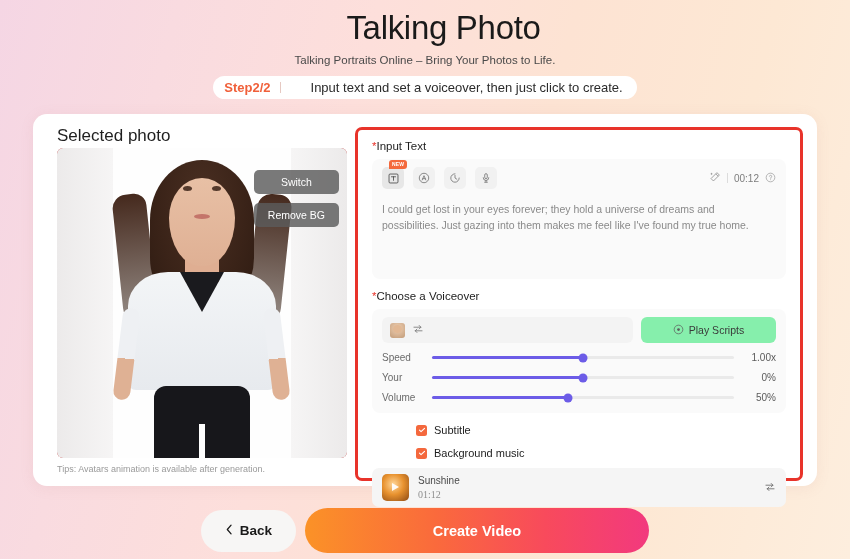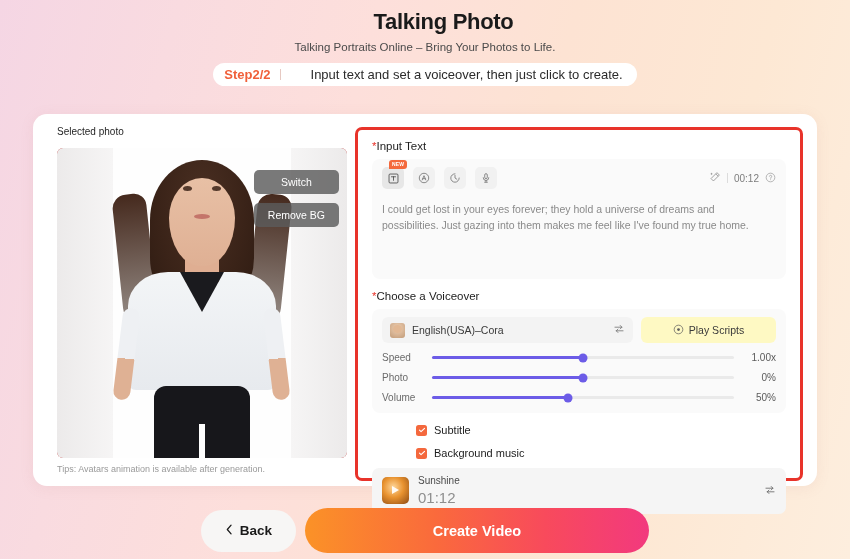--- a/index.html
+++ b/index.html
@@ -9,21 +9,21 @@
     overflow: hidden;
   }
   body {
     background: linear-gradient(105deg, #f5d6e4 0%, #f9dbe0 18%, #fddfdb 38%, #fde3d3 58%, #fde8d4 78%, #fdeede 100%);
     position: relative;
   }
 
   
   .header { text-align: center; padding-top: 9px; }
   .title {
-    font-size: 22px; font-weight: bold; color: #1a1a1a;
+    font-size: 33px; font-weight: normal; color: #1a1a1a;
     letter-spacing: -0.3px; line-height: 1.18; padding-left: 37px;
   }
   .subtitle {
     font-size: 11.5px; color: #4a4a4a; margin-top: 6px;
   }
   .step-pill {
     display: inline-flex; align-items: center; gap: 9px;
     background: #fff; border-radius: 13px;
     padding: 4px 14px 4px 11px; margin-top: 10px;
     font-size: 13px;
@@ -36,21 +36,21 @@
   .card {
     position: absolute; left: 33px; top: 114px;
     width: 784px; height: 372px;
     background: #ffffff; border-radius: 14px;
     box-shadow: 0 2px 14px rgba(180,120,120,0.10);
     display: flex;
   }
 
   
   .left-panel { width: 315px; padding: 12px 0 0 24px; position: relative; }
-  .panel-label { font-size: 10px; color: #1f1f1f; }
+  .panel-label { font-size: 17px; color: #1f1f1f; }
   .photo-frame {
     position: absolute; left: 24px; top: 34px;
     width: 290px; height: 310px;
     border-radius: 6px; overflow: hidden;
     background: #b91c1c;
   }
   .photo-bg-l, .photo-bg-r {
     position: absolute; top: 0; bottom: 0; width: 56px;
     background: linear-gradient(90deg, #eceaea, #f6f5f5);
   }
@@ -183,21 +183,21 @@
     background: radial-gradient(circle at 50% 35%, #f0d2b6, #c29b78);
     position: relative; overflow: hidden; flex: none;
   }
   .voice-avatar::after {
     content: ""; position: absolute; left: 3px; top: 2px;
     width: 9px; height: 8px; border-radius: 50%;
     background: #e2b894;
   }
   .voice-name { font-size: 10.5px; color: #3a3a3a; flex: 1; }
   .voice-play {
-    width: 135px; background: #fef9c3; border-radius: 6px;
+    width: 135px; background: #86efac; border-radius: 6px;
     display: flex; align-items: center; justify-content: center; gap: 5px;
     font-size: 10.5px; color: #3a3a3a; cursor: pointer;
   }
 
   .slider-row { display: flex; align-items: center; margin-top: 9px; font-size: 10px; color: #6b6b6b; }
   .slider-name { width: 42px; flex: none; }
   .slider-track {
     flex: 1; height: 3px; background: #eaeaea; border-radius: 2px;
     position: relative; margin: 0 8px;
   }
@@ -226,21 +226,21 @@
     background: radial-gradient(circle at 42% 38%, #ffd79a 0%, #e8922f 45%, #8d4a14 100%);
     position: relative; margin-right: 9px;
   }
   .bgm-thumb::after {
     content: ""; position: absolute; left: 10px; top: 9px;
     border-left: 7px solid rgba(255,255,255,0.92);
     border-top: 4.5px solid transparent; border-bottom: 4.5px solid transparent;
   }
   .bgm-info { flex: 1; }
   .bgm-name { font-size: 10px; color: #4a4a4a; line-height: 1.35; }
-  .bgm-time { font-size: 15px; color: #8e8e8e; line-height: 1.35; }
+  .bgm-time { font-size: 10px; color: #8e8e8e; line-height: 1.35; font-family: Liberation Serif, serif; }
 
   
   .footer {
     position: absolute; left: 0; right: 0; top: 508px;
     display: flex; justify-content: center; align-items: center; gap: 9px;
   }
   .back-btn {
     width: 95px; height: 42px; border-radius: 21px; background: #f7f6f5;
     display: flex; align-items: center; justify-content: center; gap: 6px;
     font-size: 13.5px; font-weight: bold; color: #1a1a1a; cursor: pointer;
@@ -364,21 +364,20 @@
 
   <div class="sub-label">
     <span class="req">*</span><span>Choose a Voiceover</span>
   </div>
 
   <div class="voice-box">
     <div class="voice-row">
 
       <div class="voice-select">
         <span class="voice-avatar"></span>
-        <span class="voice-name">English(USA)–Cora</span>
         <span>
           <svg width="12" height="12" viewBox="0 0 16 16">
             <path d="M2.6 5.6h9.1M9.6 3.3l2.3 2.3-2.3 2.3" fill="none" stroke="#6e6e6e" stroke-width="1.05" stroke-linecap="round" stroke-linejoin="round"></path>
             <path d="M13.4 10.4H4.3M6.6 8.1l-2.3 2.3 2.3 2.3" fill="none" stroke="#6e6e6e" stroke-width="1.05" stroke-linecap="round" stroke-linejoin="round"></path>
           </svg>
         </span>
       </div>
 
       <div class="voice-play">
         <span>
@@ -394,21 +393,21 @@
     <div class="slider-row">
       <span class="slider-name">Speed</span>
       <span class="slider-track">
         <span class="slider-fill" style="width:50%"></span>
         <span class="slider-knob" style="left:50%"></span>
       </span>
       <span class="slider-val">1.00x</span>
     </div>
 
     <div class="slider-row">
-      <span class="slider-name">Photo</span>
+      <span class="slider-name">Your</span>
       <span class="slider-track">
         <span class="slider-fill" style="width:50%"></span>
         <span class="slider-knob" style="left:50%"></span>
       </span>
       <span class="slider-val">0%</span>
     </div>
 
     <div class="slider-row">
       <span class="slider-name">Volume</span>
       <span class="slider-track">

